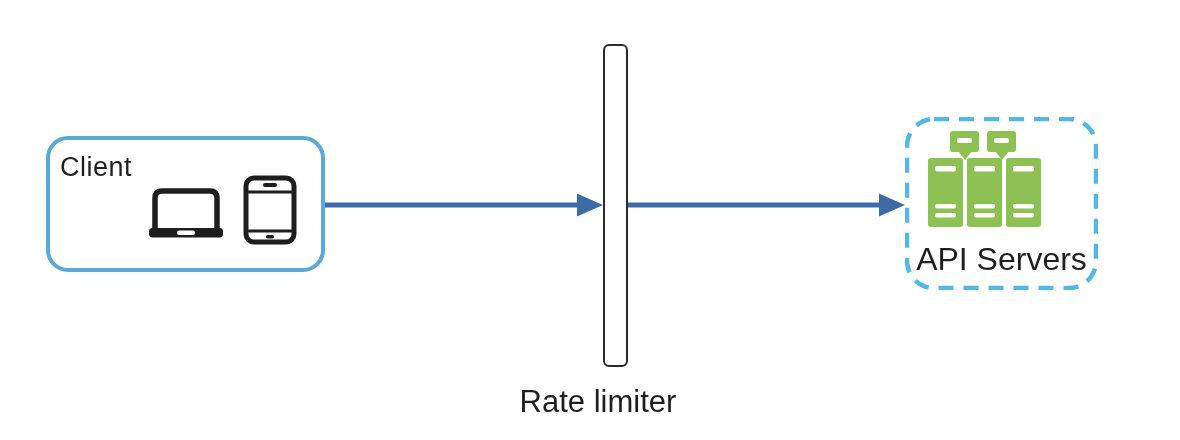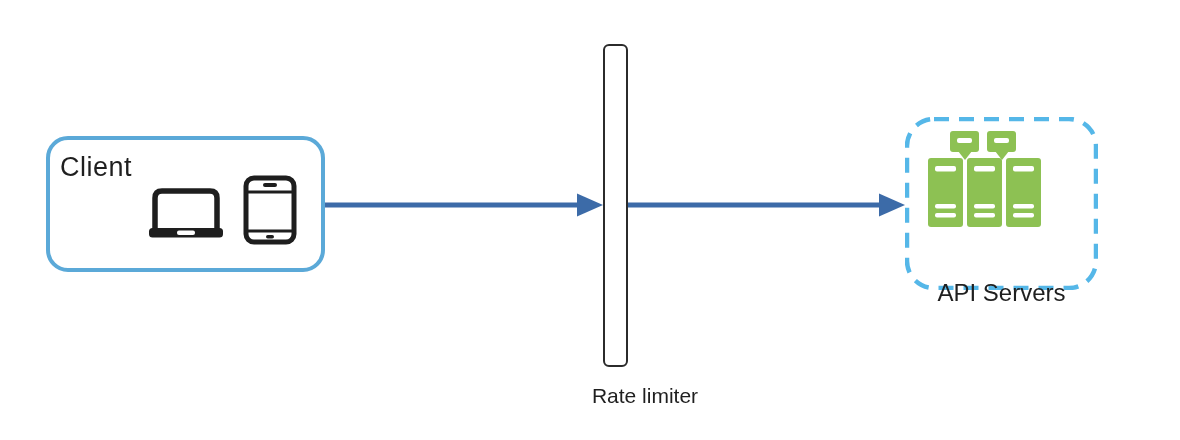--- a/index.html
+++ b/index.html
@@ -49,37 +49,36 @@
 
   
   .limiter-bar {
     left: 603px; top: 44px;
     width: 25px; height: 323px;
     border: 2.5px solid var(--limiter-border);
     border-radius: 6px;
     background: #fff;
   }
   .limiter-label {
-    left: 545px; top: 384px;
+    left: 498px; top: 384px;
     width: 200px;
     text-align: center;
-    font-size: 21px;
+    font-size: 31px;
     color: var(--text);
   }
 
   
   .api-box { left: 905px; top: 117px; }
   .server-icon { left: 928px; top: 131px; }
   .api-label {
     left: 905px; top: 241px;
     width: 193px;
     text-align: center;
-    font-size: 24px;
+    font-size: 32px;
     color: var(--text);
-    margin-top: 38px;
   }
 </style>
 </head>
 <body>
 
 <div class="canvas">
 
   <div class="abs client-box"></div>
   <div class="abs client-label">Client</div>
 

